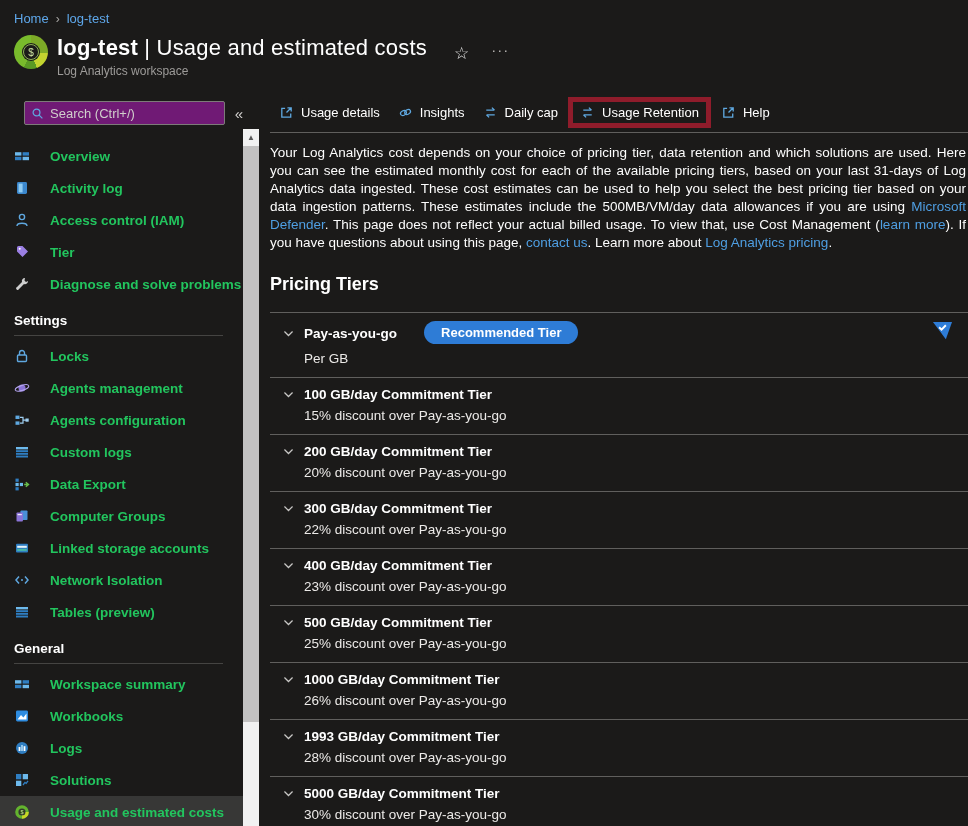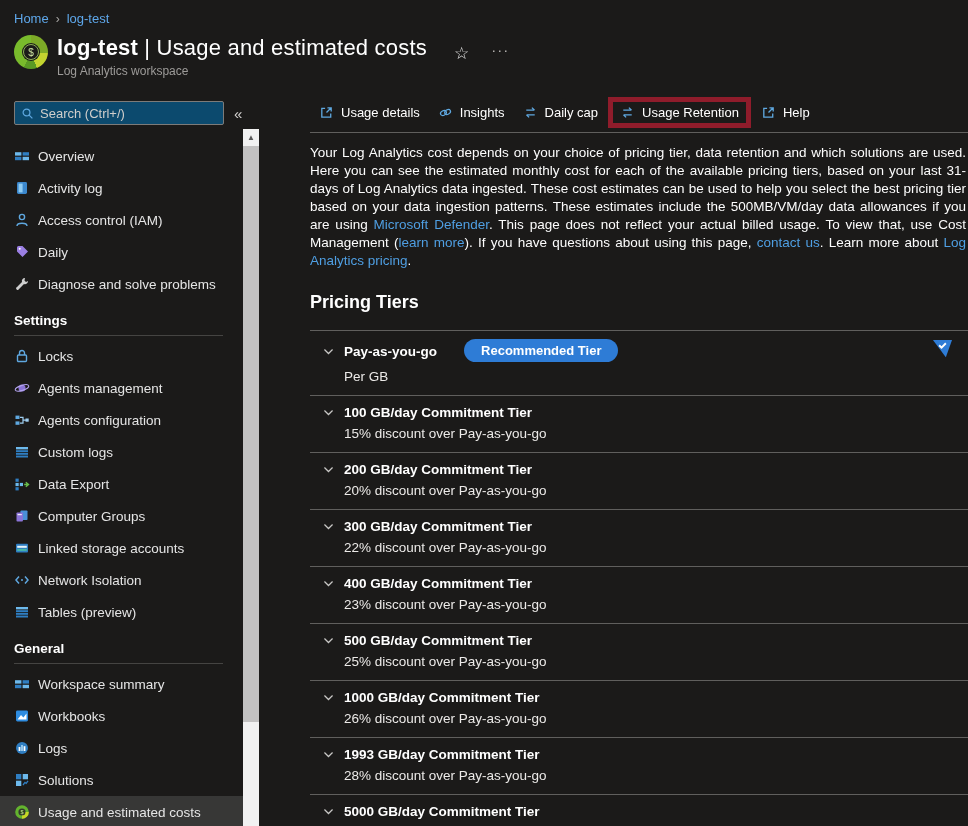--- a/index.html
+++ b/index.html
@@ -25,42 +25,42 @@
   .title-name { font-weight:700; }
   .title-page { font-weight:400;margin-top:8px; }
   .subtitle { font-size:12px; color:#9d9b99; margin-top:3px; }
   .star { margin-left:27px; margin-top:8px; color:#e0e0e0; font-size:17px; }
   .dots { margin-left:22px; margin-top:6px; color:#b5b3b1; font-size:15px; letter-spacing:1px; }
   
   .main { display:flex; height:734px; }
   .sidebar { width:243px; flex:0 0 243px; padding-top:9px; overflow:hidden; }
   .search-row { display:flex; align-items:center; padding:0 0 0 14px; }
   .searchbox { display:flex; align-items:center; width:210px; height:24px;
-    border:1px solid #7d7b79; border-radius:2px; padding:0 6px; background:#0c4a6e; }
+    border:1px solid #7d7b79; border-radius:2px; padding:0 6px; background:#701a75;margin-left:10px; }
   .searchbox svg { flex:0 0 13px; }
   .searchbox input { background:transparent; border:none; outline:none; color:#e6e6e6;
     font-size:13px; margin-left:6px; width:100%; font-family:inherit; }
   .searchbox input::placeholder { color:#d0cecb; }
   .collapse-btn { margin-left:10px; color:#d4d2d0; font-size:15px; cursor:default; }
   nav { margin-top:15px; }
   .nav-item { display:flex; align-items:center; height:32px; padding-left:14px; cursor:default; }
   .nav-item.selected { background:#373736; }
   .nav-icon { width:16px; height:16px; flex:0 0 16px; display:inline-flex; }
   .nav-icon svg { width:16px; height:16px; }
-  .nav-label { margin-left:8px; font-size:13.5px; color:#e5e5e5; white-space:nowrap; }
+  .nav-label { margin-left:20px; font-size:13.5px; color:#22c55e; white-space:nowrap;font-weight:bold; }
   .nav-header { font-weight:700; font-size:13.5px; padding:13px 0 7px 14px; }
   .nav-divider { border-top:1px solid #454442; margin:0 20px 4px 14px; }
   
   .vscroll { width:16px; flex:0 0 16px; margin-top:37px; background:#f1f1f1;
     display:flex; flex-direction:column; }
   .scroll-up { height:17px; background:#f1f1f1; color:#5a5a5a; font-size:8px;
     display:flex; align-items:center; justify-content:center; }
   .scroll-thumb { height:576px; background:#c2c1c1; }
   
-  .content { flex:1; padding:0 0 16px 11px; overflow:hidden;margin-left:40px; }
+  .content { flex:1; padding:0 0 16px 11px; overflow:hidden; }
   .toolbar { display:flex; align-items:center; height:41px; border-bottom:1px solid #605f5d; }
   .cmd { display:flex; align-items:center; gap:7px; font-size:13px; color:#ffffff;
     padding:6px 9px; white-space:nowrap; cursor:default; }
   .cmd svg { width:15px; height:15px; }
   .cmd.highlighted { border:5px solid var(--hl-red,#8f1c2b); padding:3px 7px; margin:0 1px; }
   .description { margin-top:11px; font-size:13.5px; line-height:18px; color:#fdfdfd;
     text-align:justify; padding-right:2px; }
   .description a { color:#4f9fe3; text-decoration:none; }
   .section-title { font-size:18px; font-weight:700; margin:22px 0 0 0; }
   .tier-list { margin-top:17px; border-bottom:1px solid #605f5d; }
@@ -137,21 +137,21 @@
           </span>
           <span class="nav-label">Access control (IAM)</span>
         </div>
         <div class="nav-item">
           <span class="nav-icon">
             <svg viewBox="0 0 16 16">
               <path d="M8.5 2L14 7.5 8.5 13 3 7.5V3.5A1.5 1.5 0 0 1 4.5 2Z" fill="#9b7fe3"></path>
               <circle cx="5.7" cy="4.7" r="1" fill="#fff"></circle>
             </svg>
           </span>
-          <span class="nav-label">Daily</span>
+          <span class="nav-label">Tier</span>
         </div>
         <div class="nav-item">
           <span class="nav-icon">
             <svg viewBox="0 0 16 16">
               <path d="M11 2a3 3 0 0 0-3 4L3 11a1.5 1.5 0 1 0 2 2l5-5a3 3 0 0 0 4-3l-2 1L10.5 4.5Z" fill="#cfcfcf"></path>
             </svg>
           </span>
           <span class="nav-label">Diagnose and solve problems</span>
         </div>
         <div class="nav-header">Settings</div>

